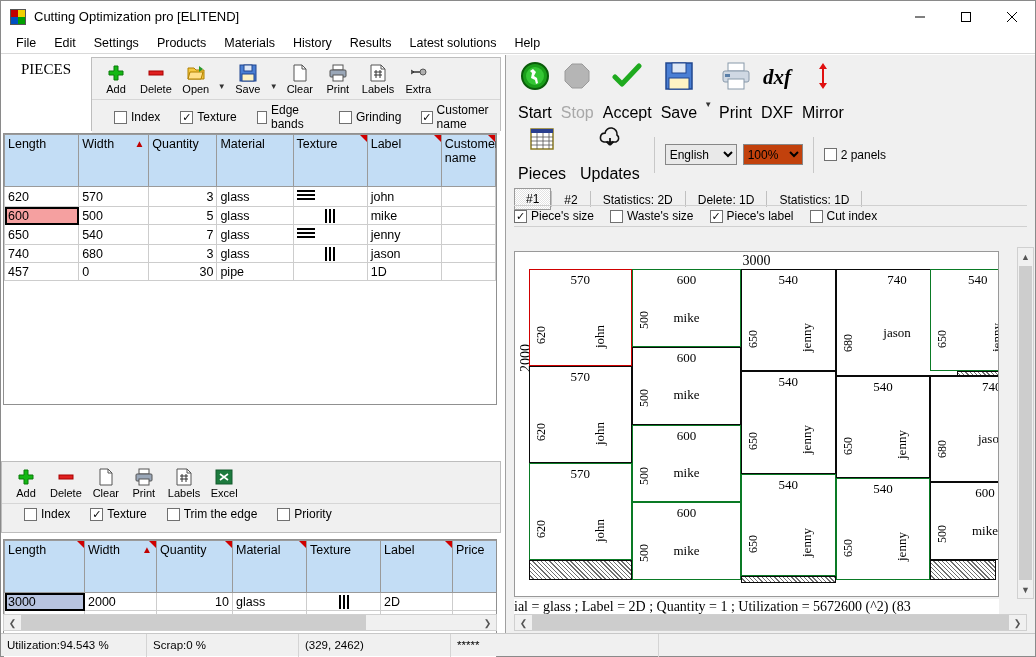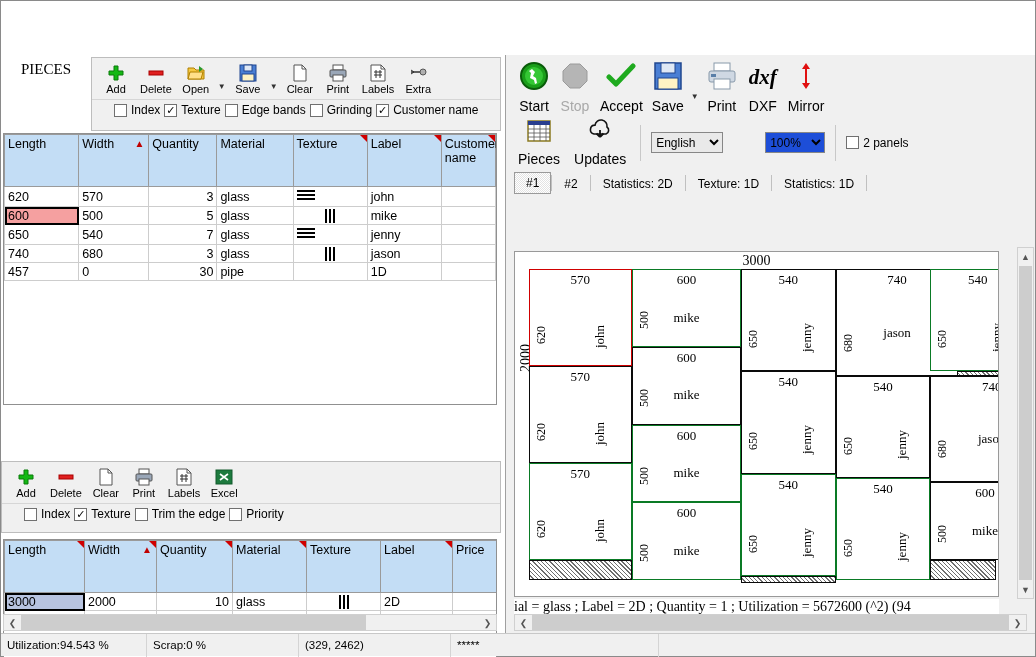--- a/index.html
+++ b/index.html
@@ -36,21 +36,21 @@
 
   
   .sect-label { font-family:"Liberation Serif", serif; font-size:15px; }
   .tb-frame { border:1px solid #bdbdbd; background:#f0f0f0; }
   .toolbar-row { display:flex; align-items:flex-end; padding:4px 4px 2px 6px; gap:2px; }
   .tbtn { display:flex; flex-direction:column; align-items:center; justify-content:flex-end;
           min-width:36px; padding:2px 4px; }
   .tbtn .lbl { font-size:11px; margin-top:1px; }
   .dropdown-arrow { width:12px; align-self:flex-end; margin-bottom:6px;
                     font-size:8px; text-align:center; color:#333; }
-  .chk-row { display:flex; gap:4px; padding:3px 0 4px 22px;
+  .chk-row { display:flex; gap:20px; padding:3px 0 4px 22px;
              background:#f0f0f0; border-top:1px solid #d6d6d6; }
   .chk { display:flex; align-items:center; gap:4px; font-size:12px; }
   .box { width:13px; height:13px; border:1px solid #707070; background:#fff;
          display:inline-flex; align-items:center; justify-content:center;
          font-size:10px; line-height:1; color:#000; }
   .box.on::after { content:"\2713"; font-size:11px; }
 
   
   .grid { width:100%; border-collapse:collapse; table-layout:fixed;
           font-size:12.5px; background:#fff; }
@@ -78,27 +78,27 @@
   .sb-thumb { position:absolute; top:0; left:0; height:15px; background:#cdcdcd; }
   .vscroll { position:absolute; right:1px; top:0; width:17px; bottom:0;
              background:#f0f0f0; border:1px solid #d0d0d0; }
   .vsb-arrow { height:17px; display:flex; align-items:center; justify-content:center;
                font-size:9px; color:#555; }
   .vsb-thumb { position:absolute; left:1px; right:1px; background:#cdcdcd; }
 
   
   .rt-toolbar { display:flex; align-items:flex-end; padding:5px 4px 0 8px; gap:1px; }
   .rt-btn { display:flex; flex-direction:column; align-items:center; min-width:40px; padding:1px 4px; }
-  .rt-btn .lbl { font-size:14px; margin-top:7px; }
+  .rt-btn .lbl { font-size:16px; margin-top:13px; }
   .rt-btn.dis .lbl { color:#a8a8a8; }
   .rt-row2 { display:flex; align-items:center; padding:2px 4px 4px 8px; gap:6px; }
   .vsep { width:1px; height:36px; background:#c8c8c8; margin:0 4px; }
   select.ui { font-family:"Liberation Sans", sans-serif; font-size:12px; height:21px;
               border:1px solid #878787; background:#e9e9e9; }
-  select.zoomsel { background:#1d4ed8;margin-left:36px; }
+  select.zoomsel { background:#c2410c; }
   .tabs { display:flex; align-items:flex-end; padding-left:8px; height:22px; gap:0; }
   .tab { padding:3px 11px; font-size:12px; border:1px solid transparent;
          border-bottom:none; position:relative; }
   .tab.active { background:repeating-conic-gradient(#fff 0% 25%, #e3e3e3 0% 50%) 0 0/2px 2px;
                 border:1px solid #9a9a9a; }
   .tab-sep { width:1px; height:16px; background:#c0c0c0; align-self:center; }
   .diagram-box { position:absolute; left:8px; top:196px; right:36px; bottom:36px;
                  background:#fff; border:1px solid #999; overflow:hidden; }
   .canvas { position:relative; width:100%; height:100%; }
   .dim-top { position:absolute; top:1px; width:100%; text-align:center;
@@ -127,21 +127,59 @@
                background:#f0f0f0; border-top:1px solid #c8c8c8; display:flex;
                align-items:center; font-size:11.5px; }
   .st-cell { height:23px; display:flex; align-items:center; padding:0 6px;
              border-right:1px solid #d4d4d4; }
 </style>
 </head>
 <body>
 
 <div class="app">
 
-
+  <div class="titlebar">
+    <span class="app-icon">
+      <i style="background:#c00000"></i>
+        <i style="background:#f0d000"></i>
+      <i style="background:#0050c0"></i>
+        <i style="background:#00a000"></i>
+    </span>
+    <span class="title-text">Cutting Optimization pro [ELITEND]</span>
+    <div class="wbtns">
+      <div class="wbtn">
+        <svg width="12" height="12" viewBox="0 0 12 12">
+            <line x1="1" y1="6" x2="11" y2="6" stroke="#000" stroke-width="1"></line>
+          </svg>
+      </div>
+      <div class="wbtn">
+        <svg width="12" height="12" viewBox="0 0 12 12">
+            <rect x="1.5" y="1.5" width="9" height="9" fill="none" stroke="#000" stroke-width="1"></rect>
+          </svg>
+      </div>
+      <div class="wbtn close">
+        <svg width="12" height="12" viewBox="0 0 12 12">
+            <line x1="1" y1="1" x2="11" y2="11" stroke="currentColor" stroke-width="1"></line>
+            <line x1="11" y1="1" x2="1" y2="11" stroke="currentColor" stroke-width="1"></line>
+          </svg>
+      </div>
+    </div>
+  </div>
+
+  <div class="menubar">
+    <div class="menuitem">File</div>
+    <div class="menuitem">Edit</div>
+    <div class="menuitem">Settings</div>
+    <div class="menuitem">Products</div>
+    <div class="menuitem">Materials</div>
+    <div class="menuitem">History</div>
+    <div class="menuitem">Results</div>
+    <div class="menuitem">Latest solutions</div>
+    <div class="menuitem">Help</div>
+  </div>
 
   <div class="body-area">
 
     <div class="left-pane">
 
       <div style="position:absolute;left:0;top:0;width:504px;height:76px;display:flex;">
         <div style="width:90px;display:flex;align-items:flex-start;justify-content:center;padding-top:6px;">
           <span class="sect-label">PIECES</span>
         </div>
         <div class="tb-frame" style="flex:1;margin:2px 4px 0 0;">
@@ -523,26 +561,44 @@
         </label>
       </div>
 
       <div class="tabs">
         <div class="tab active">#1</div>
         <div class="tab-sep"></div>
         <div class="tab">#2</div>
         <div class="tab-sep"></div>
         <div class="tab">Statistics: 2D</div>
         <div class="tab-sep"></div>
-        <div class="tab">Texture: 1D</div>
+        <div class="tab">Delete: 1D</div>
         <div class="tab-sep"></div>
         <div class="tab">Statistics: 1D</div>
         <div class="tab-sep"></div>
       </div>
 
+      <div style="position:absolute;left:8px;top:150px;right:8px;height:22px;display:flex;align-items:center;gap:16px;border-top:1px solid #d0d0d0;border-bottom:1px solid #d0d0d0;">
+        <label class="chk">
+          <span class="box on"></span>
+          <span>Piece's size</span>
+        </label>
+        <label class="chk">
+          <span class="box"></span>
+          <span>Waste's size</span>
+        </label>
+        <label class="chk">
+          <span class="box on"></span>
+          <span>Piece's label</span>
+        </label>
+        <label class="chk">
+          <span class="box"></span>
+          <span>Cut index</span>
+        </label>
+      </div>
 
       <div class="diagram-box">
         <div class="canvas">
           <div class="dim-top">3000</div>
           <div class="dim-left">2000</div>
           <div id="pieces-layer">
               <div class="waste" style="left: 2.8%; top: 89.6%; width: 21.4%; height: 5.8%;"></div>
               <div class="waste" style="left: 46.8%; top: 94.1%; width: 19.6%; height: 2.2%;"></div>
               <div class="waste" style="left: 86%; top: 34.7%; width: 19.6%; height: 1.3%;"></div>
               <div class="waste" style="left: 94.3%; top: 67%; width: 5.2%; height: 22.6%;"></div>
@@ -624,21 +680,21 @@
               </div>
               <div class="piece" style="left: 86%; top: 67%; width: 22.6%; height: 22.6%;">
                 <div class="p-len">600</div>
                 <div class="p-wid" style="top: 78%;">500</div>
                 <div class="p-lab" style="left: 0px; right: 0px; top: 52%; text-align: center;">mike</div>
               </div>
             </div>
         </div>
       </div>
 
-      <div class="info-text">ial = glass ; Label = 2D ; Quantity = 1 ; Utilization = 5672600 (^2) (94</div>
+      <div class="info-text">ial = glass ; Label = 2D ; Quantity = 1 ; Utilization = 5672600 (^2) (83</div>
 
       <div class="vscroll" style="top:192px;bottom:34px;">
         <div class="vsb-arrow">▲</div>
         <div class="vsb-thumb" style="top:18px;bottom:18px;"></div>
         <div class="vsb-arrow" style="position:absolute;bottom:0;left:0;right:0;">▼</div>
       </div>
 
       <div class="hscroll" style="position:absolute;left:8px;bottom:2px;right:8px;">
         <div class="sb-arrow">❮</div>
         <div class="sb-track">

